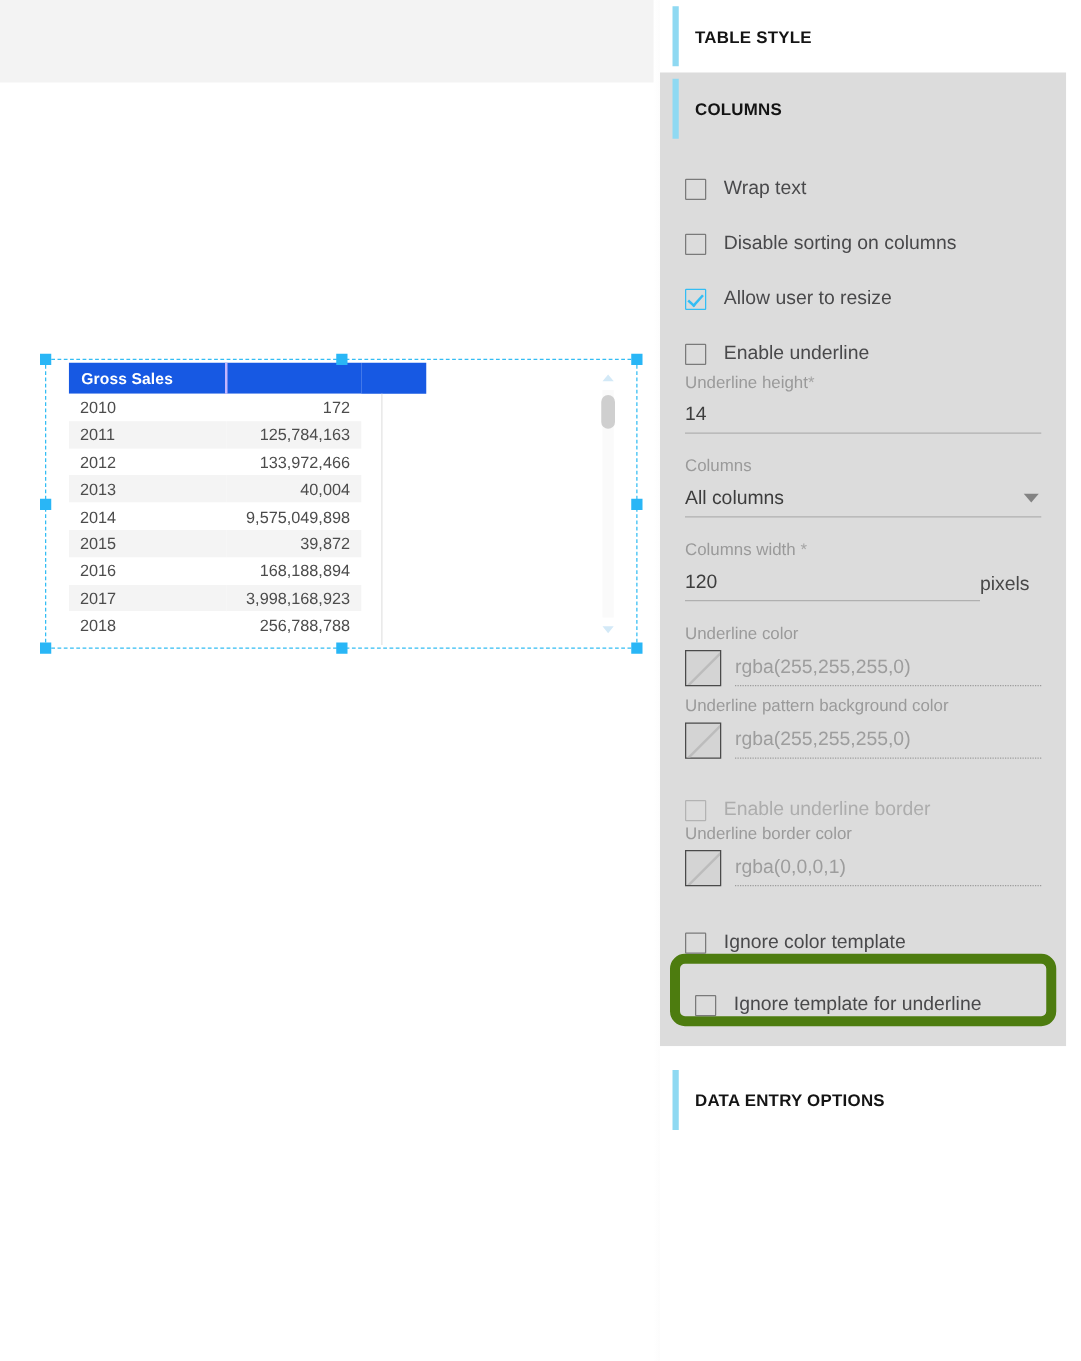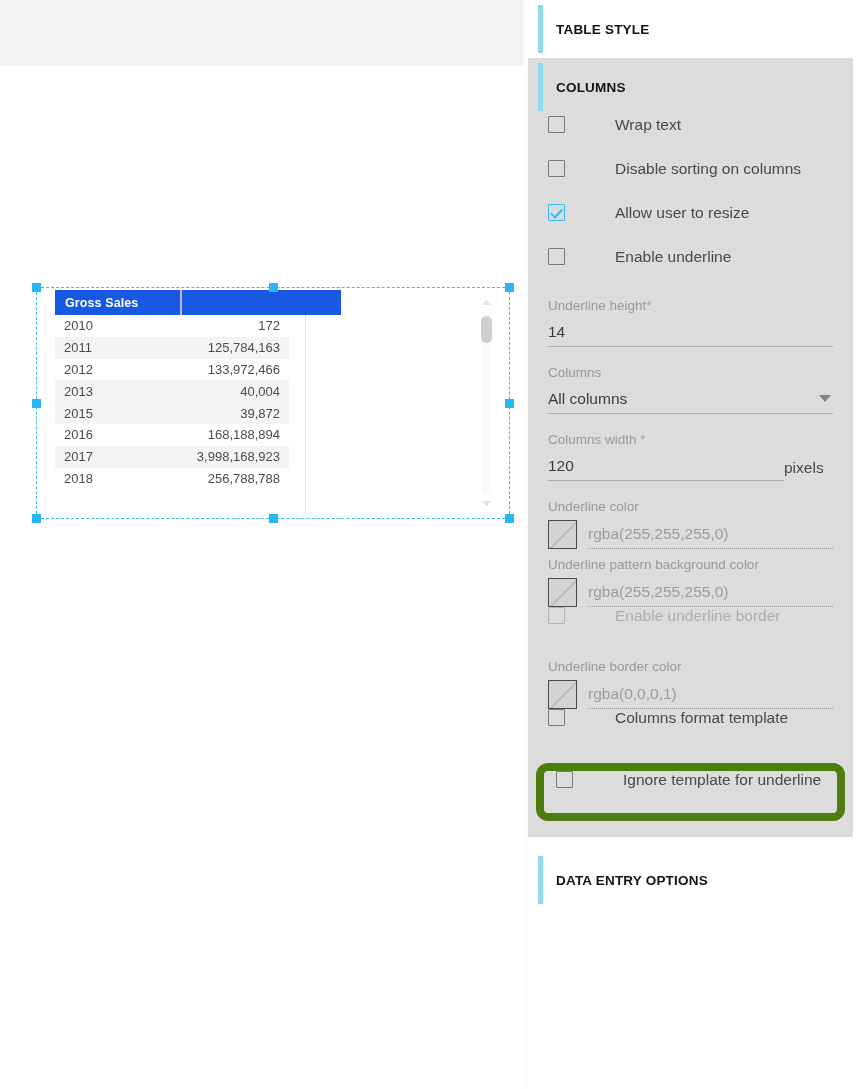--- a/index.html
+++ b/index.html
@@ -207,24 +207,23 @@
   .sect-white { background: #ffffff; }
 
   #columns-body {
     background: #dcdcdc;
     padding: 0 0 16px 0;
   }
 
   
   .chk-row {
     display: flex;
-    align-items: flex-start;
+    align-items: flex-end;
     height: 44px;
     padding-left: 20px;
-    gap: 36px;
   }
   .chk-box {
     width: 17px;
     height: 17px;
     border: 1.6px solid #7a7a7a;
     background: transparent;
     box-sizing: border-box;
     flex: none;
     position: relative;
     border-radius: 1px;
@@ -388,20 +387,24 @@
               <td class="val">125,784,163</td>
             </tr>
           <tr class="odd">
               <td class="year">2012</td>
               <td class="val">133,972,466</td>
             </tr>
           <tr class="even">
               <td class="year">2013</td>
               <td class="val">40,004</td>
             </tr>
+          <tr class="odd">
+              <td class="year">2014</td>
+              <td class="val">9,575,049,898</td>
+            </tr>
           <tr class="even">
               <td class="year">2015</td>
               <td class="val">39,872</td>
             </tr>
           <tr class="odd">
               <td class="year">2016</td>
               <td class="val">168,188,894</td>
             </tr>
           <tr class="even">
               <td class="year">2017</td>
@@ -535,21 +538,21 @@
     </div>
     <div class="color-row">
       <span class="color-swatch"></span>
       <span class="color-text-line">
         <span class="color-text">rgba(0,0,0,1)</span>
       </span>
     </div>
 
     <div class="chk-row" style="height:54px">
       <span class="chk-box"></span>
-      <span class="chk-label">Columns format template</span>
+      <span class="chk-label">Ignore color template</span>
     </div>
 
     <div class="chk-row highlighted">
       <span class="chk-box"></span>
       <span class="chk-label">Ignore template for underline</span>
     </div>
   </div>
 
   <div id="divider-gap"></div>
 

